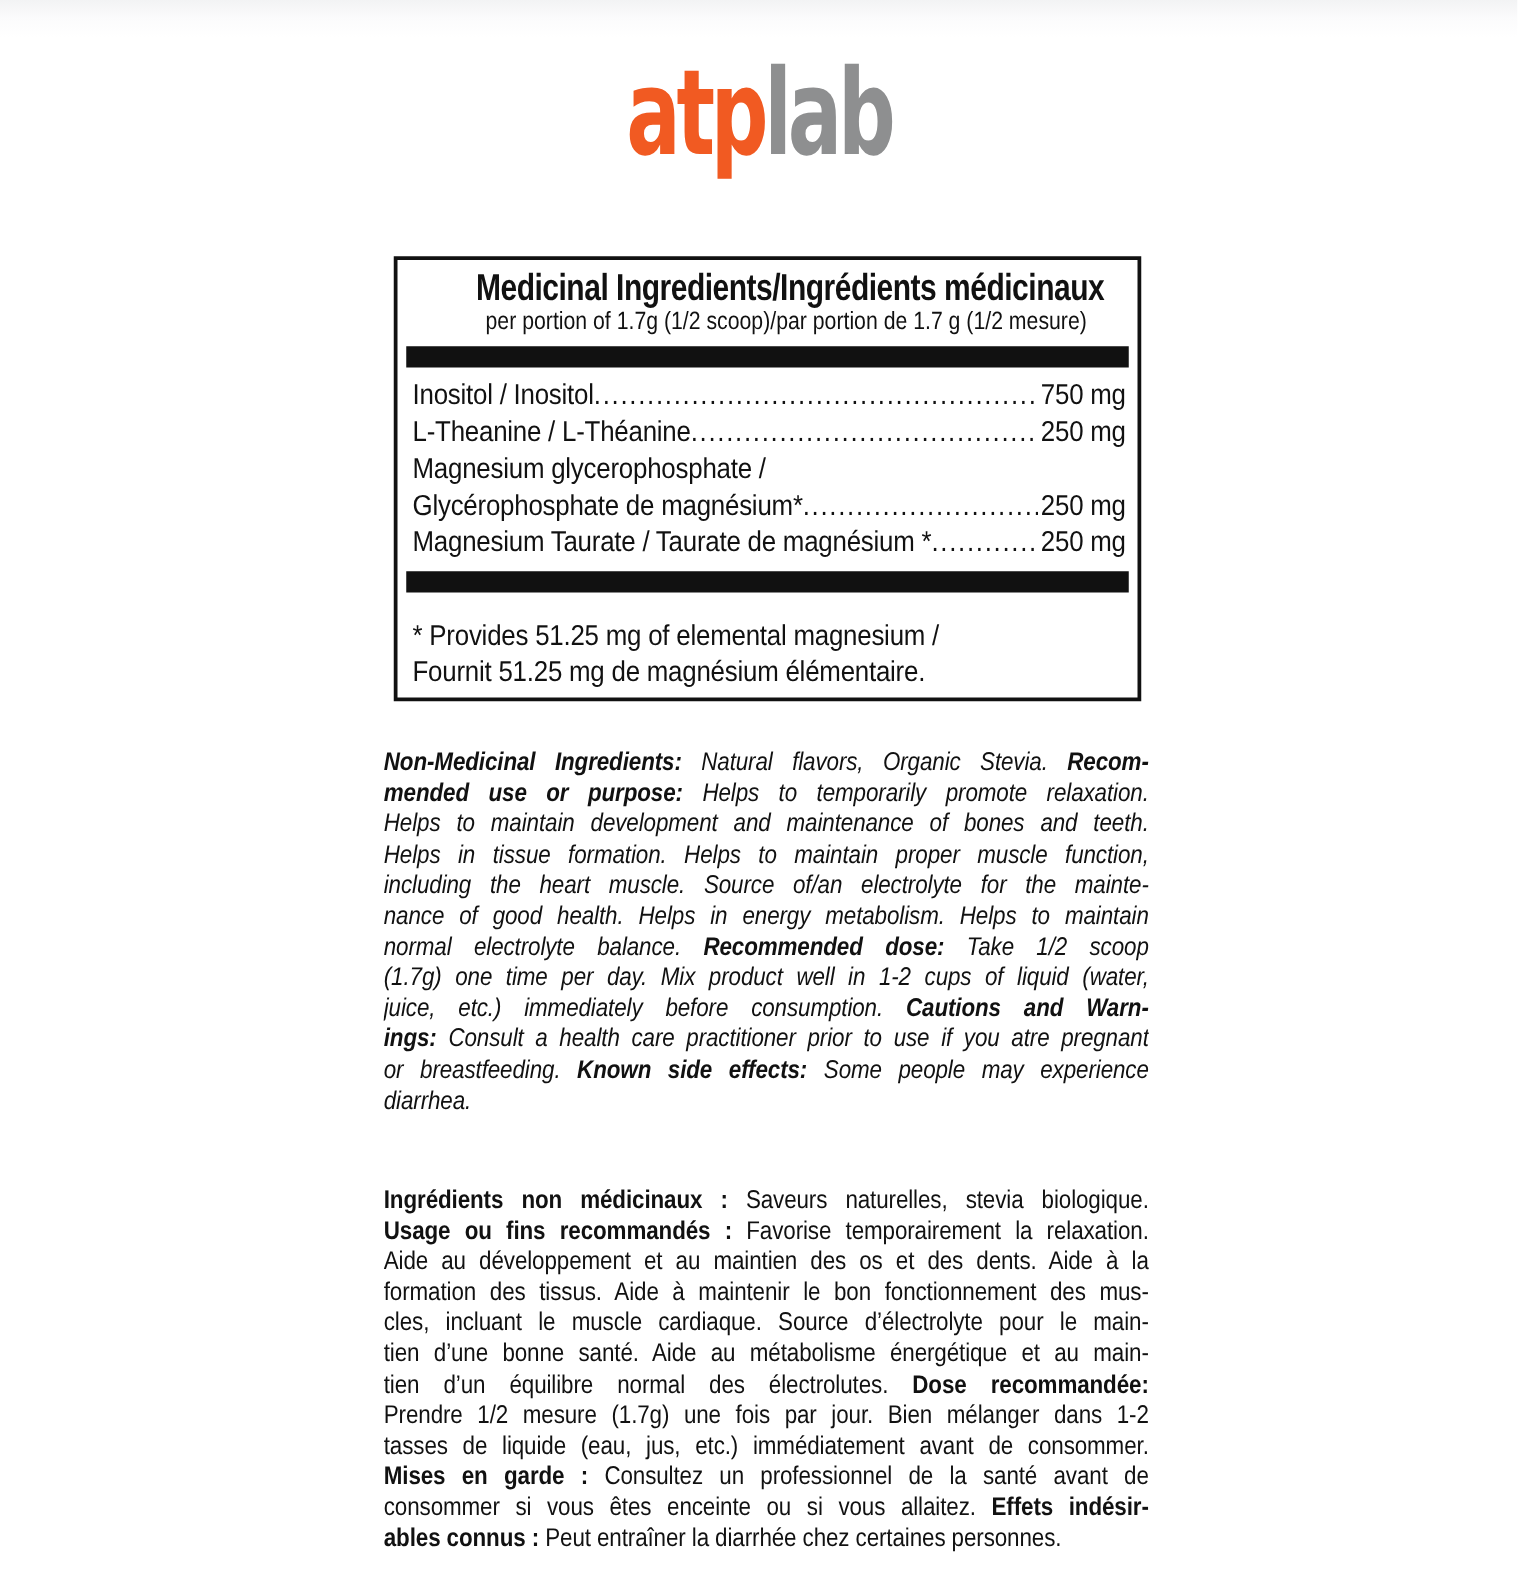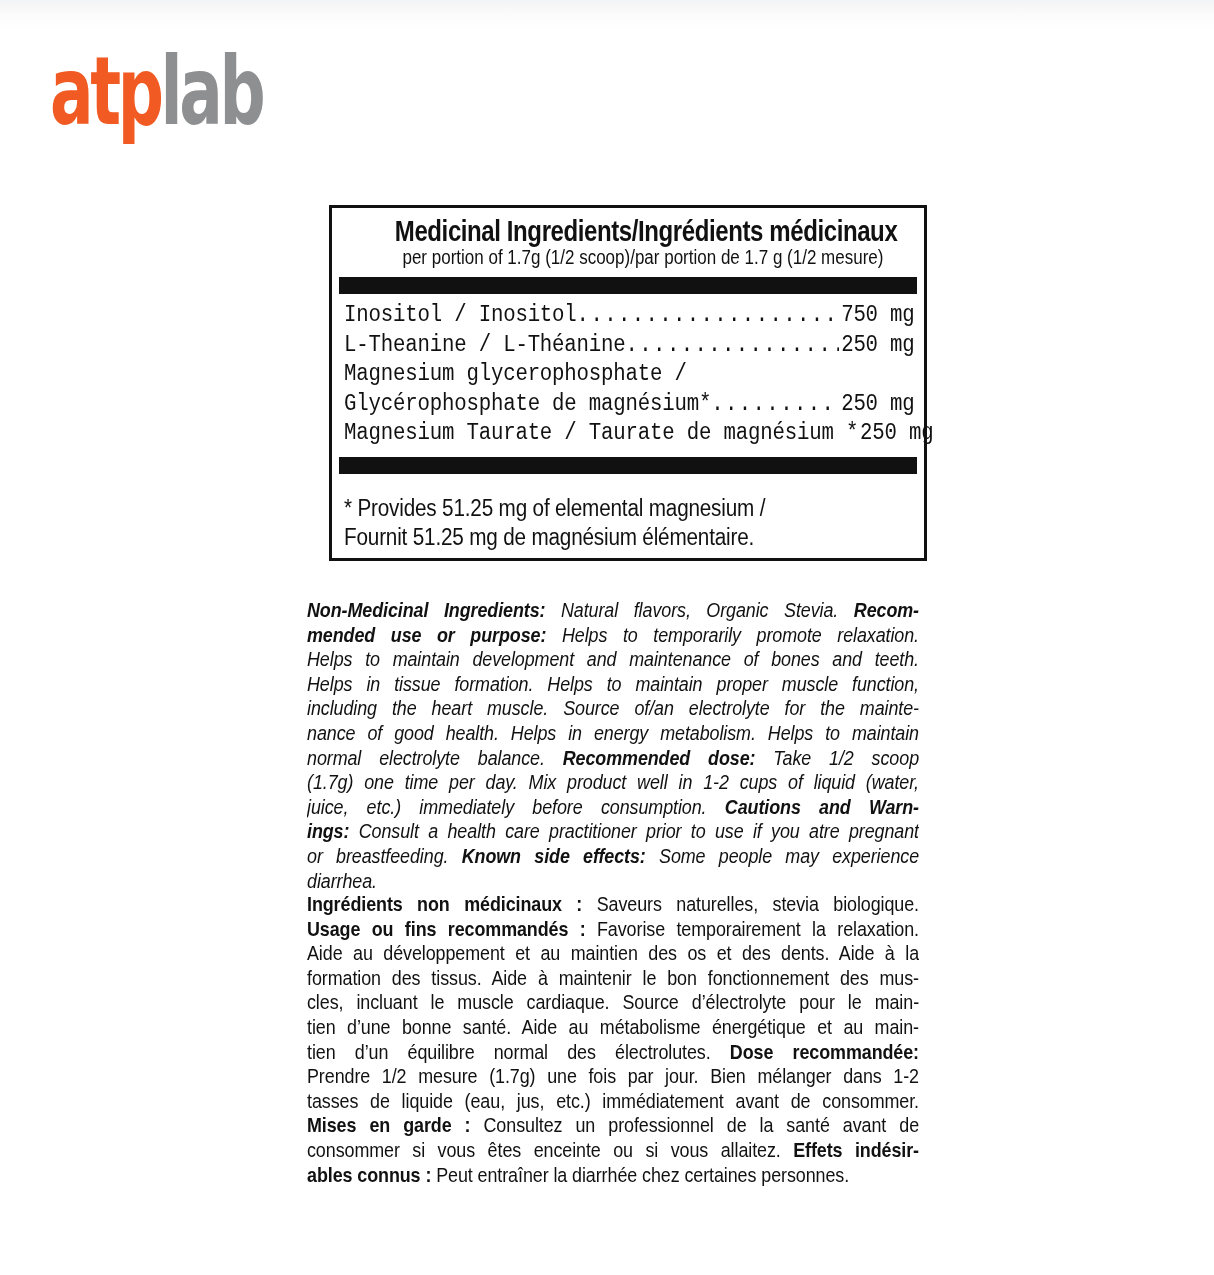--- a/index.html
+++ b/index.html
@@ -10,53 +10,53 @@
     color: #111111;
     overflow: hidden;
   }
   .page {
     position: relative;
     width: 1214px; height: 1275px;
     background: linear-gradient(180deg, #f2f3f4 0px, #fbfbfc 14px, #ffffff 30px);
   }
 
   
-  .logo { position: absolute; top: 32px; left: 0; width: 100%; }
+  .logo { position: absolute; top: 32px; left: 0; width: 100%; text-align: center; }
   .logo-inner {
     display: inline-block;
     font-family: "DejaVu Sans", sans-serif;
     font-weight: bold;
     font-size: 95px; line-height: 118px;
     letter-spacing: -5px;
     transform: scaleX(0.68); transform-origin: center;
     white-space: nowrap;
   }
 
   
   .panel {
-    position: absolute; left: 329px; top: 205px;
+    position: absolute; left: 315px; top: 205px;
     width: 598px; height: 356px;
     border: 3px solid #111; box-sizing: border-box;
     background: #fff;
   }
   .panel-title-wrap { text-align: center; margin-top: 6px; }
   .panel-title {
     display: inline-block; white-space: nowrap;
     font-weight: bold; font-size: 30px; line-height: 34px;
     letter-spacing: -0.5px;
     transform: scaleX(0.80); transform-origin: center;
   }
   .panel-subtitle-wrap { text-align: right; margin-top: -3px; padding-left: 28px; }
   .panel-subtitle {
     display: inline-block; white-space: nowrap;
     font-size: 20px; line-height: 24px;
     transform: scaleX(0.85); transform-origin: center;
   }
   .bar { height: 17px; background: #111; margin: 8px 7px 0 7px; }
-  .rows-wrap { margin: 7px 10px 0 12px; height: 148px; font-family: Liberation Mono, monospace; }
+  .rows-wrap { margin: 7px 10px 0 12px; height: 148px; }
   .rows-inner { width: 634px; transform: scaleX(0.90); transform-origin: 0 0; }
   .row {
     display: flex; align-items: baseline;
     font-size: 23px; line-height: 29.5px;
     letter-spacing: -0.2px; white-space: nowrap;
   }
   .row .lbl { flex: 0 0 auto; }
   .row .dots { flex: 1 1 auto; min-width: 0; overflow: hidden; }
   .row .dots::after {
     content: "....................................................................................................";
@@ -65,21 +65,21 @@
   .row .val { flex: 0 0 auto; padding-left: 2px; }
   .footnote-wrap { margin: 20px 10px 14px 12px; }
   .footnote-inner {
     width: 634px; transform: scaleX(0.90); transform-origin: 0 0;
     font-size: 23px; line-height: 28.5px; letter-spacing: -0.2px; white-space: nowrap;
   }
 
   
   .para { position: absolute; left: 307px; width: 612px; }
   .para.en { top: 598px; font-style: italic; }
-  .para.fr { top: 892px; }
+  .para.fr { top: 948px; }
   .para-inner {
     width: 700px; transform: scaleX(0.8743); transform-origin: 0 0;
     font-size: 20.5px; line-height: 24.6px; letter-spacing: -0.1px;
   }
   .line { height: 24.6px; overflow: hidden; text-align: left; }
   .line.j { text-align: justify; text-align-last: justify; }
   b { font-weight: bold; }
 </style>
 </head>
 <body>

